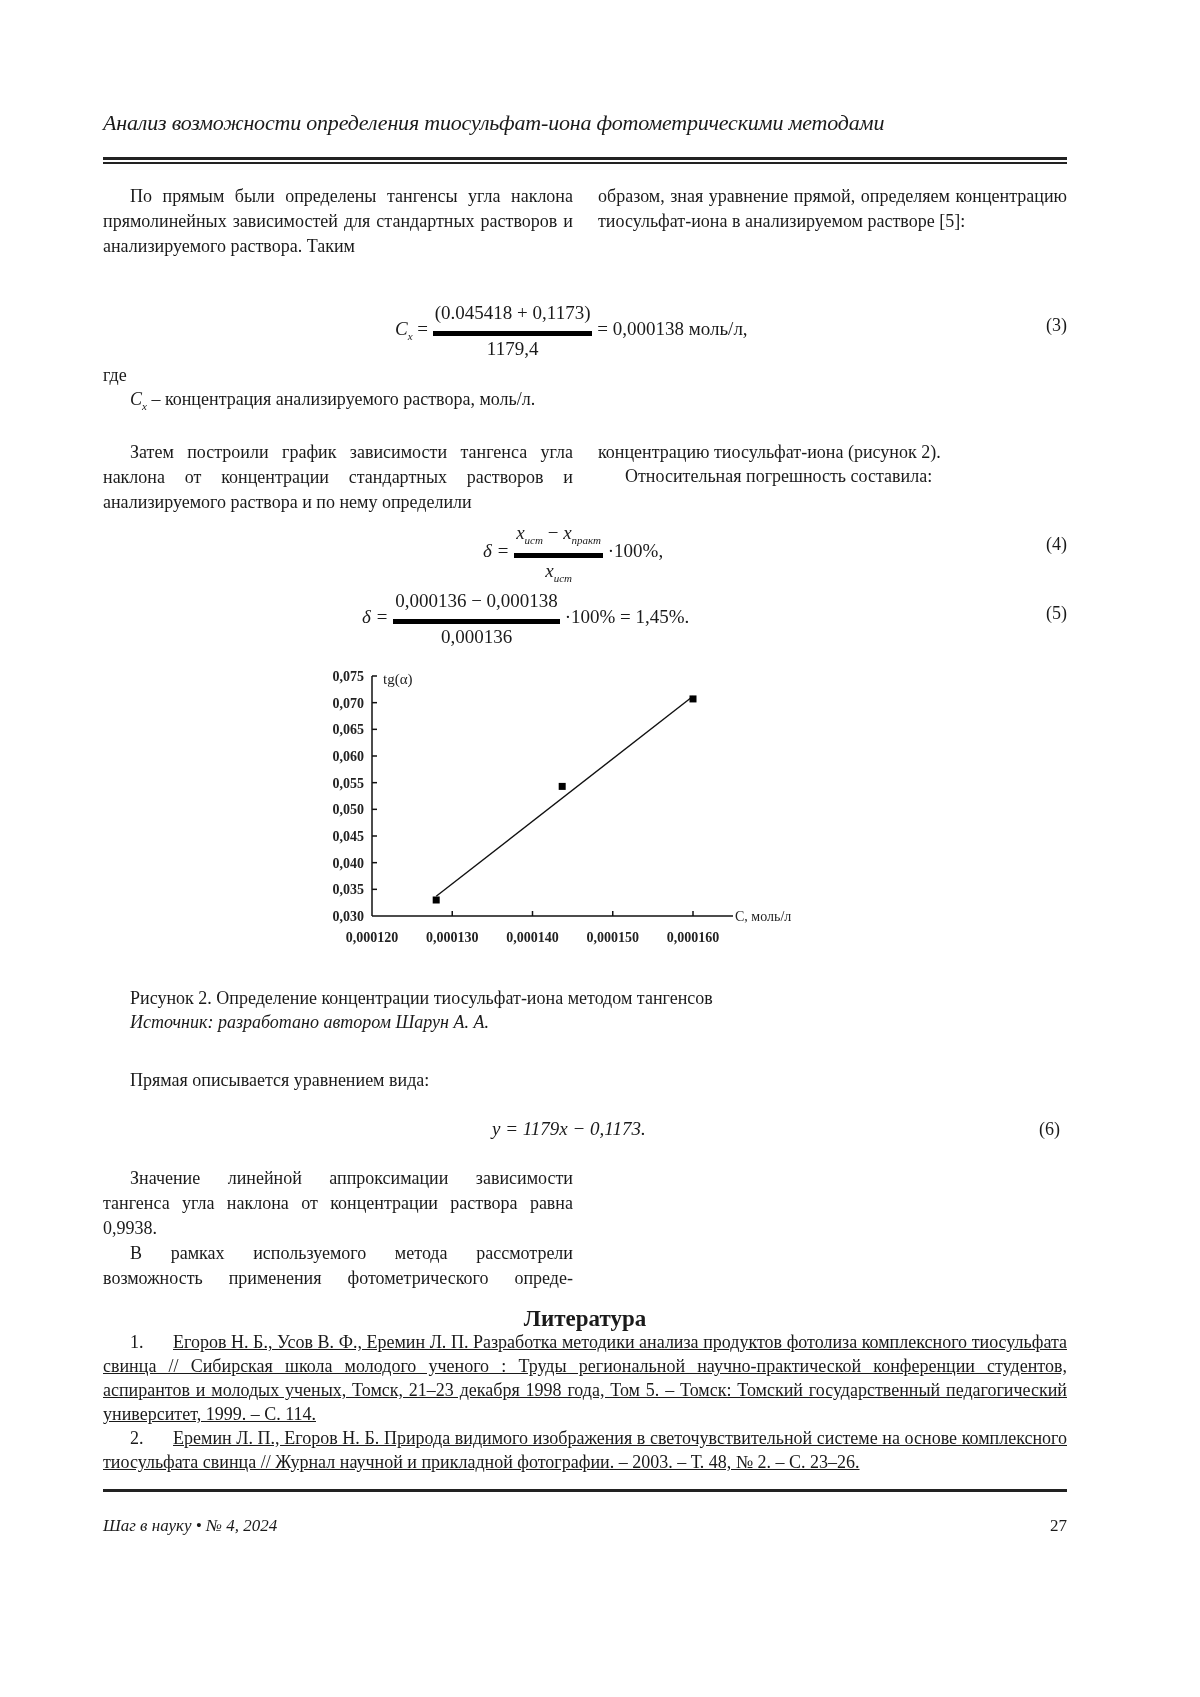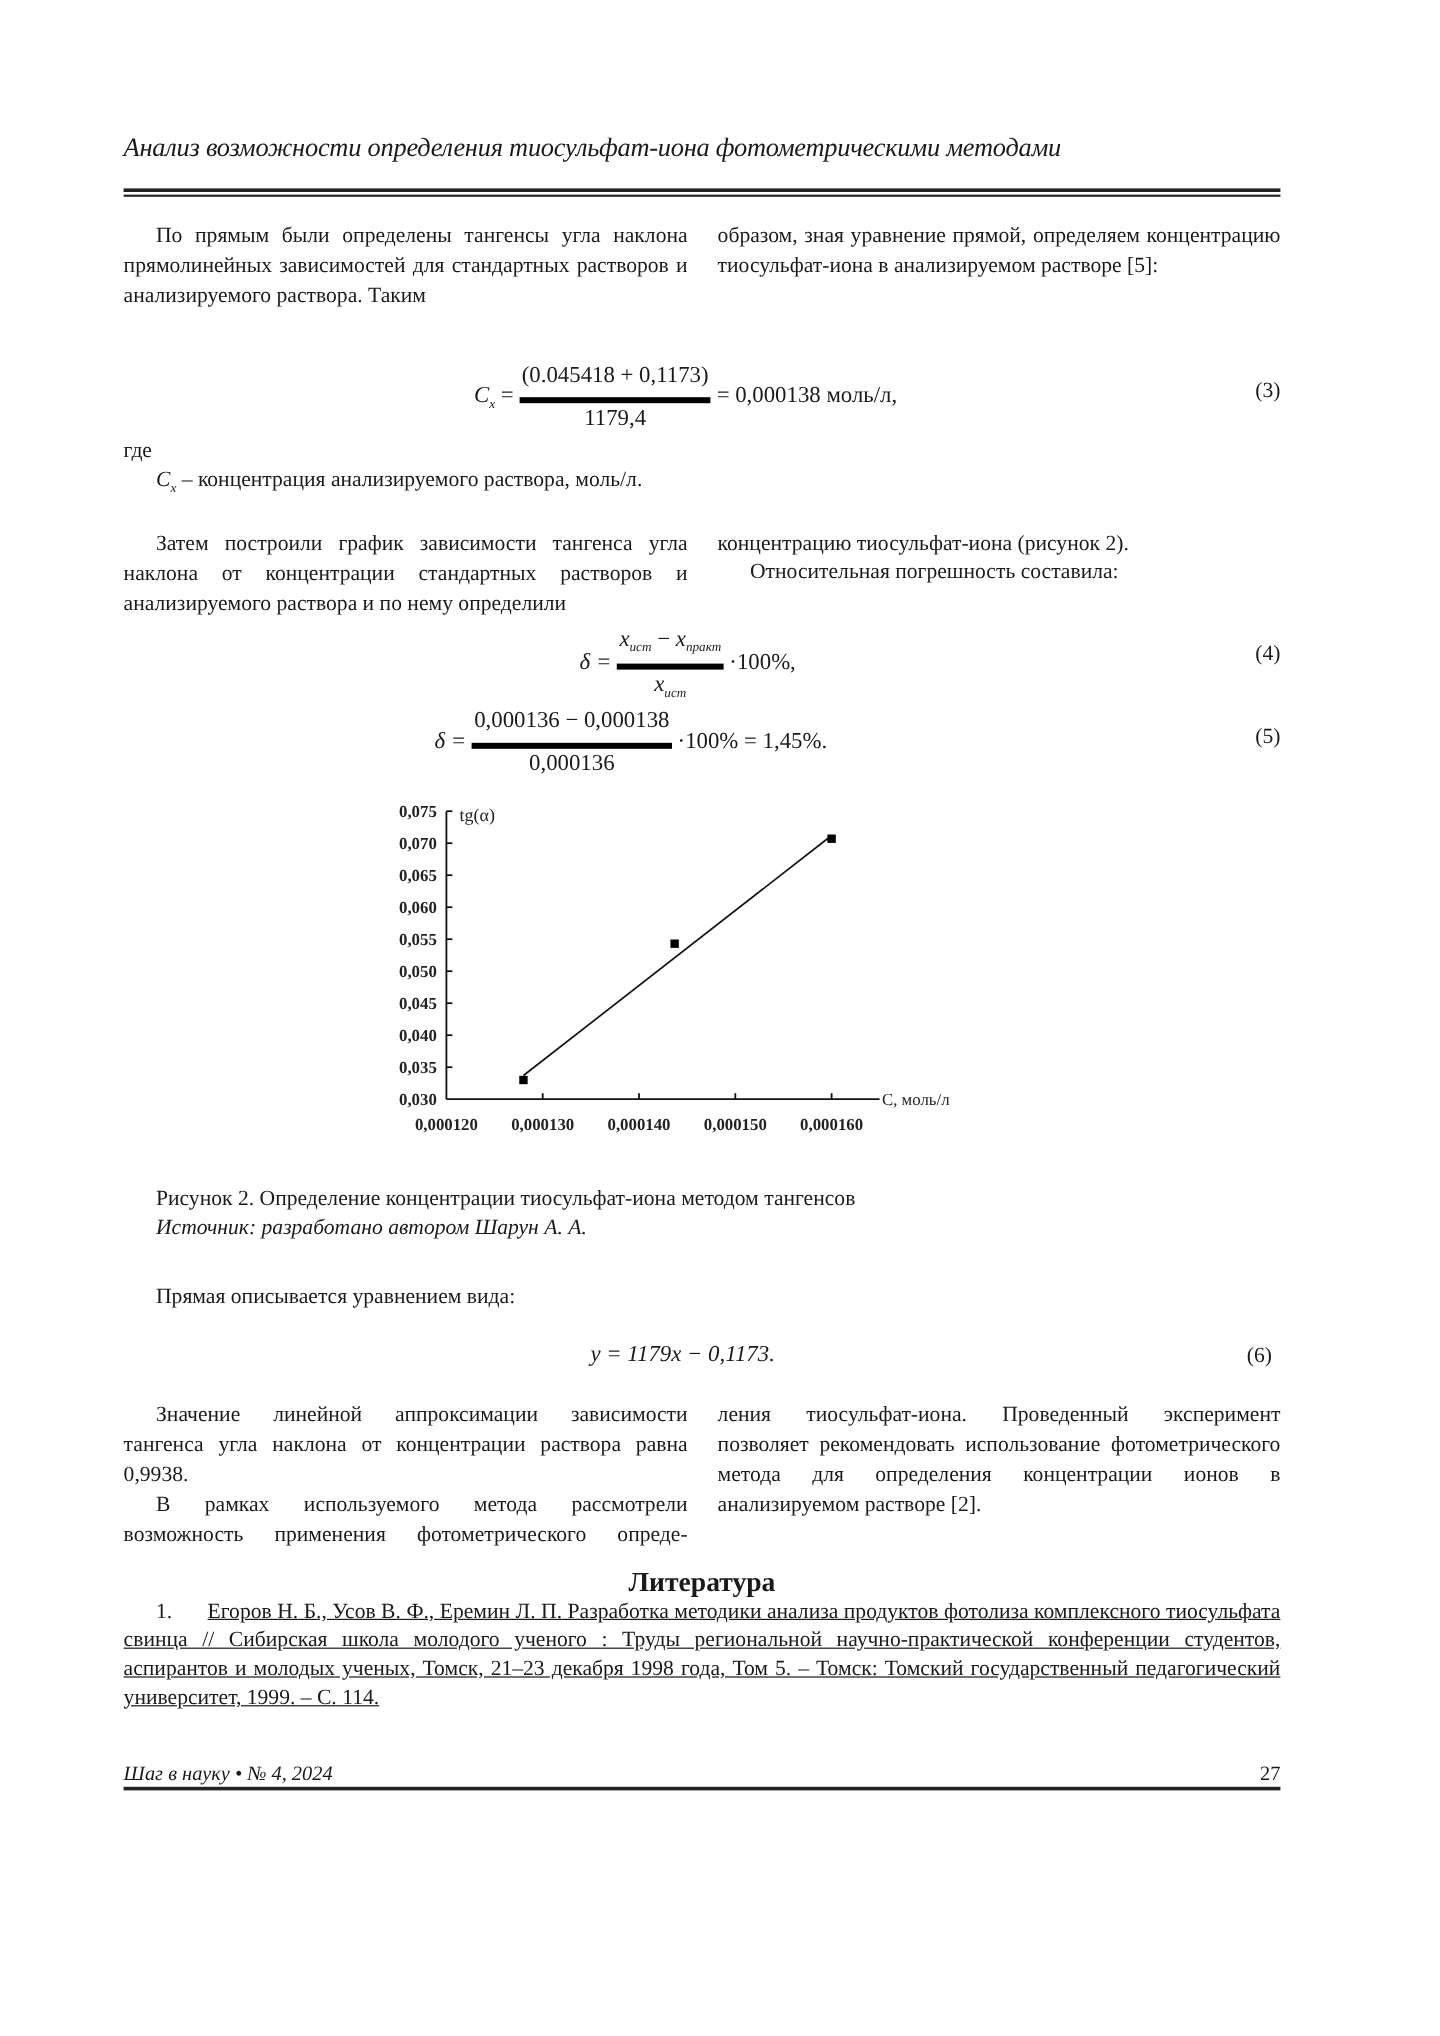--- a/index.html
+++ b/index.html
@@ -19,21 +19,21 @@
   .frac { display:inline-block; vertical-align:middle; text-align:center; }
   .frac .num { display:block; border-bottom:5px solid #000000; padding:0 2px 7px; }
   .frac .den { display:block; padding-top:2px; }
   .it { font-style:italic; }
   sub { font-size:11px; font-style:italic; }
   .caption { left:130px; font-size:18px; }
   .refs { left:103px; width:964px; font-size:18px; line-height:24px; text-align:justify;text-decoration:underline; }
   .refs p { margin:0; text-indent:27px; }
   .refs .num { display:inline-block; width:43px; text-indent:0; }
   .footrule { left:103px; width:964px; top:1489px; height:3px; background:#222; }
-  .foot { top:1468px; font-size:17px; }
+  .foot { top:1516px; font-size:17px; }
   svg text { font-family:"Liberation Serif", serif; }
 </style>
 </head>
 <body>
 
 <div class="abs hdr">Анализ возможности определения тиосульфат-иона фотометрическими методами</div>
 <div class="abs rule2">
     <div class="mid"></div>
   </div>
 
@@ -133,23 +133,23 @@
 <div class="abs col" style="left:130px; top:1068px;">Прямая описывается уравнением вида:</div>
 
 <div class="abs eq it" style="left:492px; top:1118px;">y = 1179x − 0,1173.</div>
 <div class="abs eqnum" style="right:140px; top:1119px;">(6)</div>
 
 <div class="abs col colL" style="top:1166px;">
   <div class="indent lastline">Значение линейной аппроксимации зависимости тангенса угла наклона от концентрации раствора равна 0,9938.</div>
   <div class="indent" style="text-align-last:justify;">В рамках используемого метода рассмотрели возможность применения фотометрического опреде-</div>
 </div>
 <div class="abs col colR" style="top:1166px;">
-  <div class="lastline">ления тиосульфат-иона. Проведенный эксперимент позволяет рекомендовать использование фотометрического метода для определения концентрации ионов в анализируемом растворе [2].</div>
 </div>
 
 <div class="abs" style="left:103px; width:964px; top:1306px; text-align:center; font-size:23px; font-weight:bold;">Литература</div>
 <div class="abs refs" style="top:1330px;">
   <p class="lastline"><span class="num">1.</span><span>Егоров Н. Б., Усов В. Ф., Еремин Л. П. Разработка методики анализа продуктов фотолиза комплексного тиосульфата свинца // Сибирская школа молодого ученого : Труды региональной научно-практической конференции студентов, аспирантов и молодых ученых, Томск, 21–23 декабря 1998 года, Том 5. – Томск: Томский государственный педагогический университет, 1999. – С. 114.</span></p>
+  <p class="lastline"><span class="num">2.</span><span>Еремин Л. П., Егоров Н. Б. Природа видимого изображения в светочувствительной системе на основе комплексного тиосульфата свинца // Журнал научной и прикладной фотографии. – 2003. – Т. 48, № 2. – С. 23–26.</span></p>
 </div>
 
 <div class="abs footrule"></div>
 <div class="abs foot it" style="left:103px;">Шаг в науку • № 4, 2024</div>
 <div class="abs foot" style="right:133px;">27</div>
 
 </body></html>

